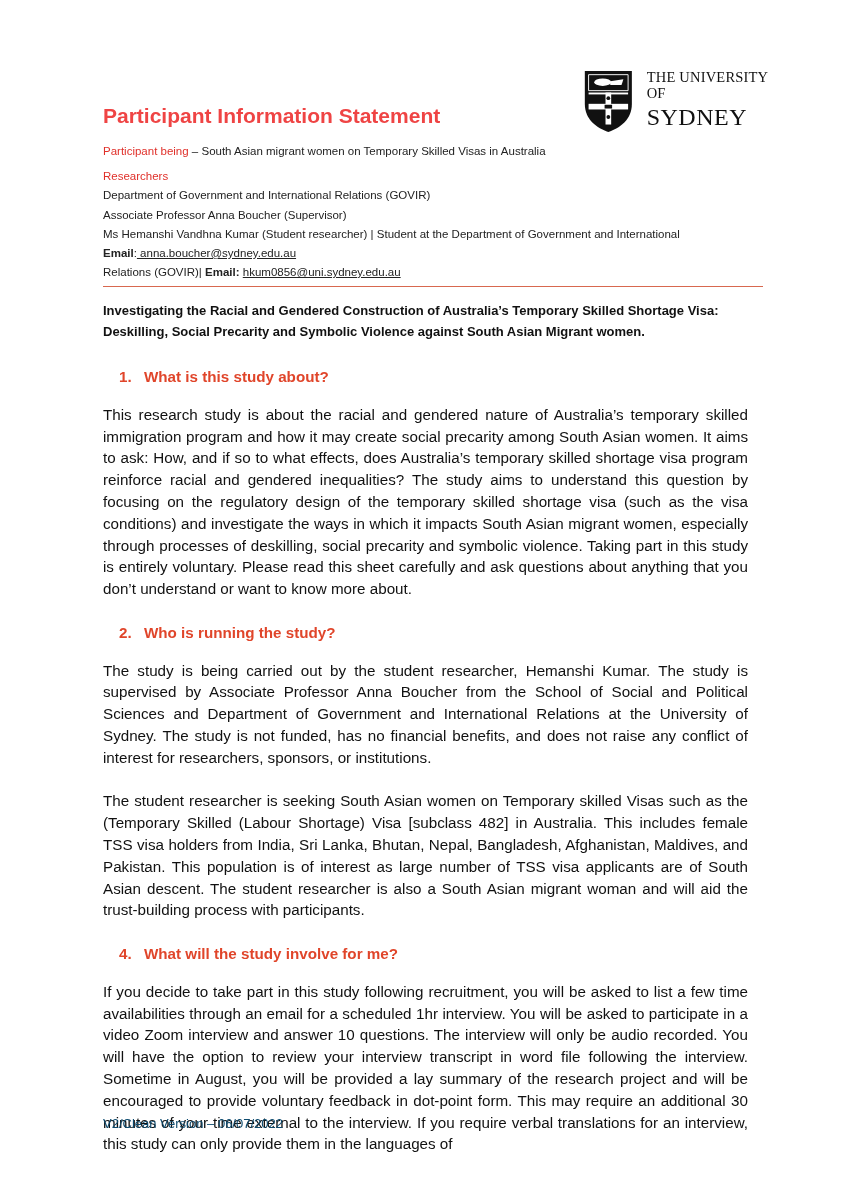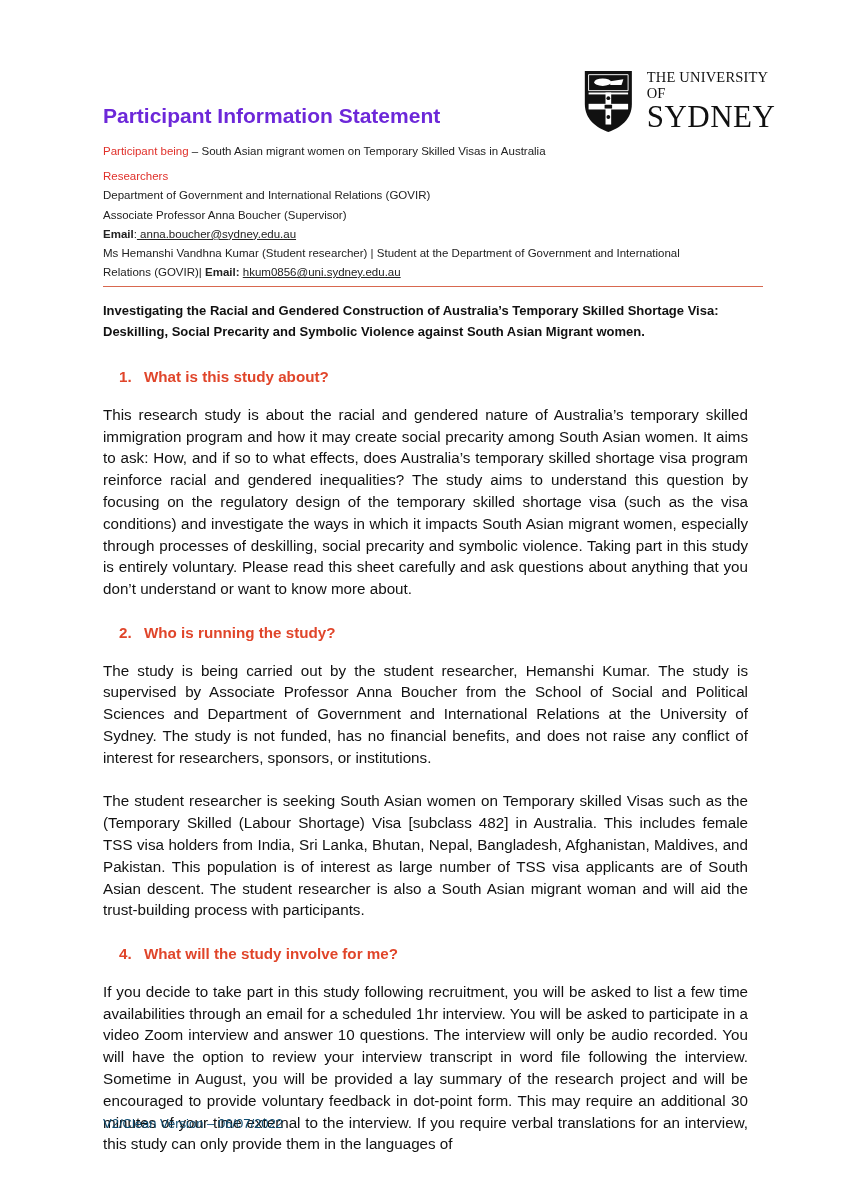--- a/index.html
+++ b/index.html
@@ -1,22 +1,22 @@
 <!DOCTYPE html>
 <html><head>
 <meta charset="utf-8">
 <style>
   html, body { margin: 0; padding: 0; background: #ffffff; }
   body { width: 849px; height: 1200px; position: relative; overflow: hidden; font-family: "Liberation Sans", sans-serif; color: #111; }
   .logo { position: absolute; left: 582px; top: 66px; width: 200px; height: 70px; display: flex; align-items: center; }
   .crest { width: 56px; height: 70px; }
   .logo-text { margin-left: 12px; font-family: "Liberation Serif", serif; color: #111; }
   .logo-text .l1 { font-size: 14.5px; letter-spacing: 0.2px; line-height: 16px; }
-  .logo-text .l2 { font-size: 31px; line-height: 32px; letter-spacing: 0.5px; }
-  .title { position: absolute; left: 103px; top: 104px; font-size: 21px; font-weight: bold; color: #6d28d9; }
+  .logo-text .l2 { font-size: 24px; line-height: 32px; letter-spacing: 0.5px; }
+  .title { position: absolute; left: 103px; top: 104px; font-size: 21px; font-weight: bold; color: #ef4444; }
   .meta { position: absolute; left: 103px; top: 142px; font-size: 11.5px; line-height: 19.2px; color: #222; width: 660px; }
   .red { color: #e0302a; }
   .meta a { color: #222; text-decoration: underline; }
   .rule { position: absolute; left: 103px; top: 286px; width: 660px; height: 1px; background: #d8684f; }
   .study-title { position: absolute; left: 103px; top: 300px; width: 660px; font-size: 13px; font-weight: bold; line-height: 21px; color: #111; }
   .body { position: absolute; left: 103px; top: 350px; width: 645px; font-size: 15.2px; line-height: 21.8px; color: #111; }
   .sec h2 { margin: 16px; font-size: 15.2px; font-weight: bold; color: #e0452a; line-height: 21.8px; }
   .sec h2 .num { display: inline-block; width: 25px; }
   .sec p { margin: 0 0 21.8px 0; text-align: justify; }
   .sec p b { font-weight: normal; }
@@ -47,22 +47,22 @@
 </div>
 
 <div class="title">Participant Information Statement</div>
 
 <div class="meta">
   <div><span class="red">Participant being</span><span> – South Asian migrant women on Temporary Skilled Visas in Australia</span></div>
   <div style="height:6px"></div>
   <div class="red">Researchers</div>
   <div>Department of Government and International Relations (GOVIR)</div>
   <div>Associate Professor Anna Boucher (Supervisor)</div>
+  <div>Ms Hemanshi Vandhna Kumar (Student researcher) | Student at the Department of Government and International</div>
   <div><b>Email</b>:<a> anna.boucher@sydney.edu.au</a></div>
-  <div>Ms Hemanshi Vandhna Kumar (Student researcher) | Student at the Department of Government and International</div>
   <div><span>Relations (GOVIR)| </span><b>Email:</b> <a>hkum0856@uni.sydney.edu.au</a></div>
 </div>
 
 <div class="rule"></div>
 
 <div class="study-title">Investigating the Racial and Gendered Construction of Australia’s Temporary Skilled Shortage Visa: Deskilling, Social Precarity and Symbolic Violence against South Asian Migrant women.</div>
 
 <div class="body">
   <div class="sec">
     <h2><span class="num">1.</span><span>What is this study about?</span></h2>

